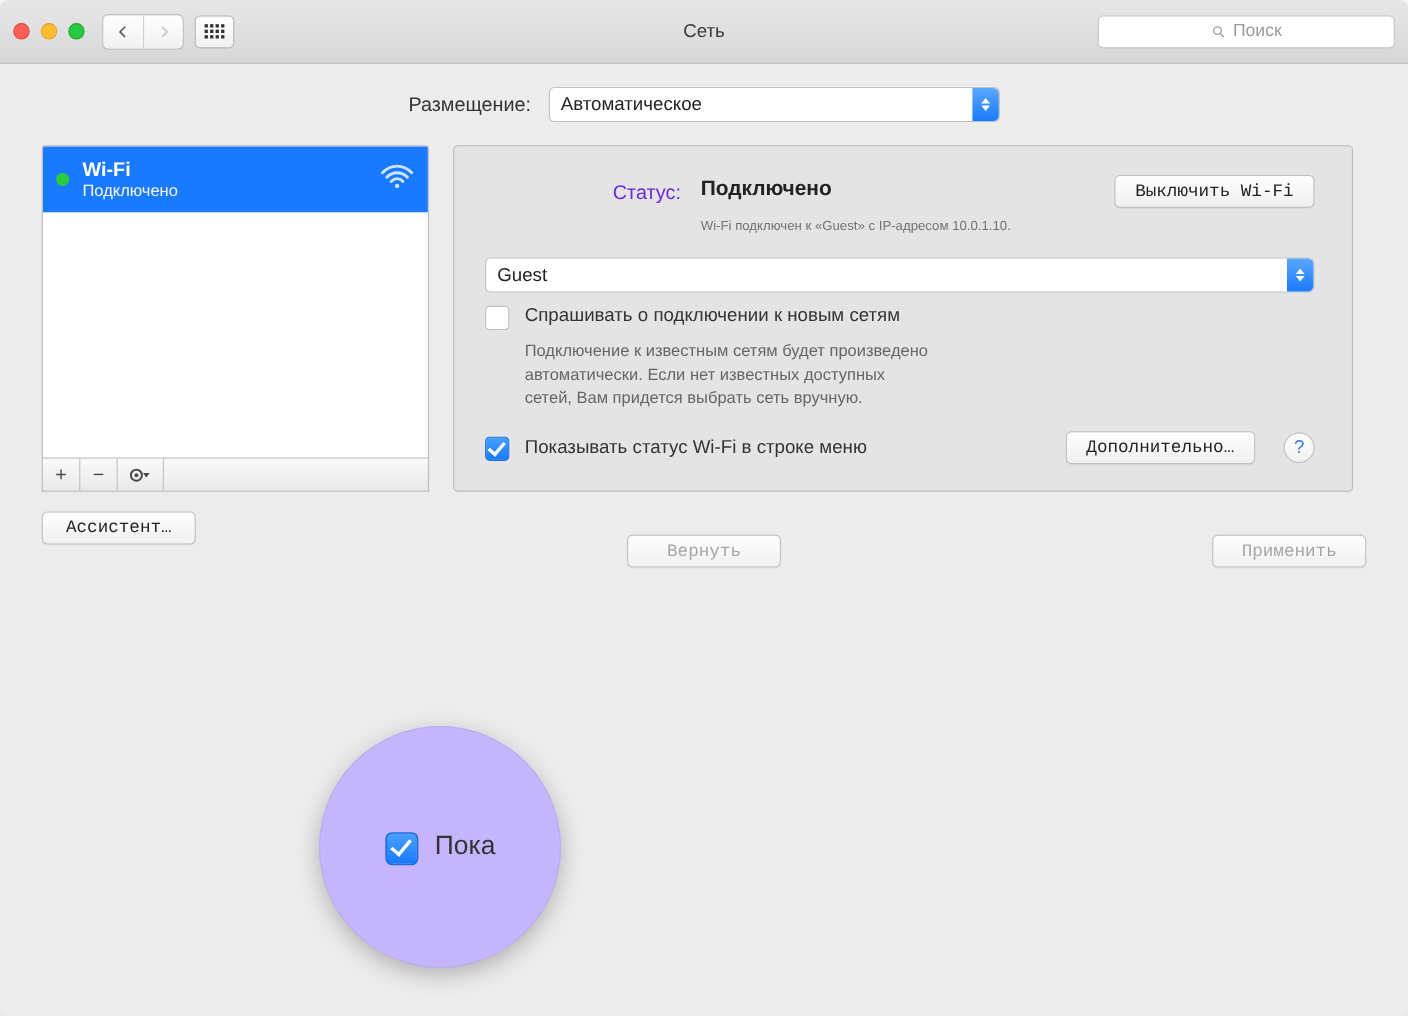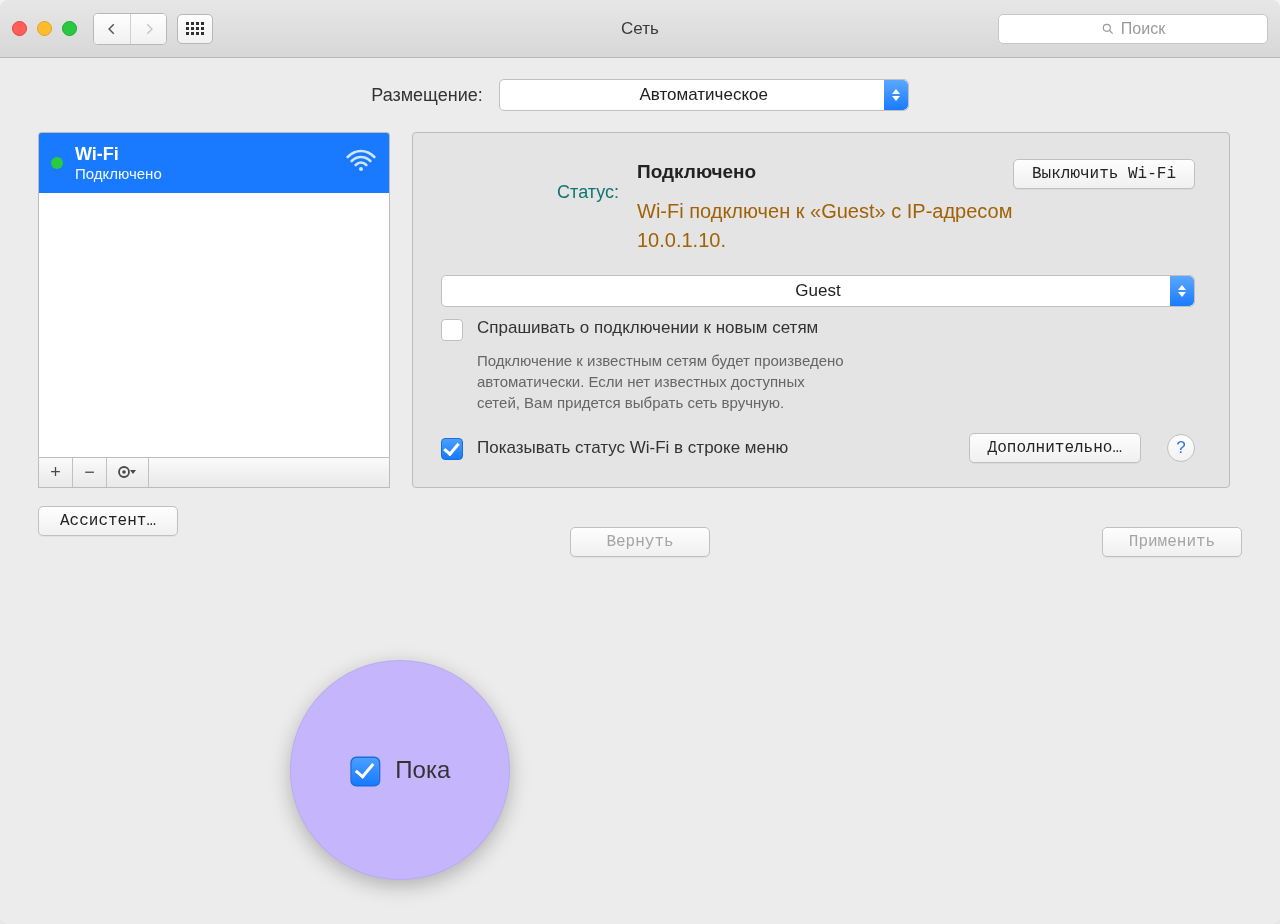--- a/index.html
+++ b/index.html
@@ -38,45 +38,45 @@
 .nav-btn + .nav-btn { border-left: 1px solid #d0d0d0; }
 .nav-btn svg { width: 14px; height: 14px; }
 .grid-btn { width: 36px; height: 30px; border: 1px solid #b7b7b7; border-radius: 5px; background: linear-gradient(#fefefe,#f1f1f1); display: flex; align-items: center; justify-content: center; }
 .grid-icon { display: grid; grid-template-columns: repeat(4, 3px); grid-template-rows: repeat(3, 3px); gap: 2px; }
 .grid-icon span { background: #303030; }
 .titlebar-title { position: absolute; left: 50%; transform: translateX(-50%); font-size: 17px; color: #3a3a3a; }
 .search { margin-left: auto; width: 270px; height: 30px; border: 1px solid #c6c6c6; border-radius: 5px; background: #fff; display: flex; align-items: center; justify-content: center; color: #9a9a9a; gap: 6px; }
 .search svg { width: 14px; height: 14px; }
 
 .location-row { height: 74px; display: flex; align-items: center; justify-content: center; gap: 16px; font-size: 18px; color: #333; }
-.select-box { position: relative; width: 410px; height: 32px; background: #fff; border: 1px solid #c0c0c0; border-radius: 5px; display: flex; align-items: center; padding: 0 10px; font-size: 17px; color: #222; justify-content: center; }
+.select-box { position: relative; width: 410px; height: 32px; background: #fff; border: 1px solid #c0c0c0; border-radius: 5px; display: flex; align-items: center; padding: 0 10px; font-size: 17px; color: #222; }
 .select-arrows { position: absolute; right: 0; top: 0; bottom: 0; width: 24px; background: linear-gradient(#5aa7ff,#1a7aff); border-radius: 0 5px 5px 0; display: flex; flex-direction: column; align-items: center; justify-content: center; }
 .select-arrows::before, .select-arrows::after { content: ""; width: 0; height: 0; border-left: 4px solid transparent; border-right: 4px solid transparent; }
 .select-arrows::before { border-bottom: 5px solid #fff; margin-bottom: 2px; }
 .select-arrows::after { border-top: 5px solid #fff; }
 
 .content { display: flex; padding: 0 50px 0 38px; gap: 22px; }
 .sidebar { width: 352px; display: flex; flex-direction: column; }
 .network-list { flex: 1; background: #fff; border: 1px solid #bcbcbc; border-radius: 3px 3px 0 0; height: 630px; overflow: hidden; }
 .network-item { height: 60px; display: flex; align-items: center; padding: 0 12px; gap: 12px; background: #1a7aff; color: #fff; }
 .status-dot { width: 12px; height: 12px; border-radius: 50%; background: #29cc3f; flex-shrink: 0; }
 .net-labels { flex: 1; }
 .net-name { font-size: 18px; font-weight: 600; }
 .net-status { font-size: 15px; opacity: 0.95; }
 .wifi-icon svg { width: 32px; height: 32px; }
 .sidebar-toolbar { height: 30px; border: 1px solid #bcbcbc; border-top: none; background: linear-gradient(#fafafa,#e9e9e9); display: flex; align-items: stretch; }
 .sidebar-toolbar button { width: 34px; border: none; border-right: 1px solid #c0c0c0; background: transparent; display: flex; align-items: center; justify-content: center; font-size: 18px; color: #4a4a4a; }
 .sidebar-toolbar .gear-btn { width: 42px; }
 
 .detail { flex: 1; background: #e4e4e4; border: 1px solid #bcbcbc; border-radius: 4px; padding: 28px 34px 24px 28px; position: relative; }
 .row { display: flex; margin-bottom: 20px; }
-.row-label { width: 196px; text-align: right; font-size: 18px; color: #0f766e; padding-right: 18px; padding-top: 4px; margin-top: 17px; }
+.row-label { width: 196px; text-align: right; font-size: 18px; color: #6d28d9; padding-right: 18px; padding-top: 4px; }
 .row-content { flex: 1; }
 .status-value { font-size: 19px; font-weight: 700; color: #222; }
-.status-desc { font-size: 20px; color: #a16207; margin-top: 14px; line-height: 1.45; max-width: 400px; }
+.status-desc { font-size: 12px; color: #737373; margin-top: 14px; line-height: 1.45; max-width: 400px; }
 .wifi-off-btn { position: absolute; right: 34px; top: 26px; }
 .mac-button { height: 30px; padding: 0 18px; border: 1px solid #c0c0c0; border-radius: 5px; background: linear-gradient(#fefefe,#f0f0f0); font-size: 16px; color: #222; box-shadow: 0 1px 0 rgba(0,0,0,0.04); font-family: Liberation Mono, monospace; }
 .mac-button:disabled { color: #a5a5a5; margin-top: 21px; }
 .checkbox-row { display: flex; gap: 14px; margin-top: 10px; }
 .checkbox { width: 22px; height: 22px; border: 1px solid #c0c0c0; border-radius: 4px; background: #fff; flex-shrink: 0; margin-top: 2px; }
 .check-content { flex: 1; }
 .check-label { font-size: 17px; color: #333; line-height: 1.35; }
 .check-desc { font-size: 15px; color: #666; margin-top: 10px; line-height: 1.4; max-width: 370px; }
 
 .bottom-options { display:flex; align-items:center; gap: 14px; }

